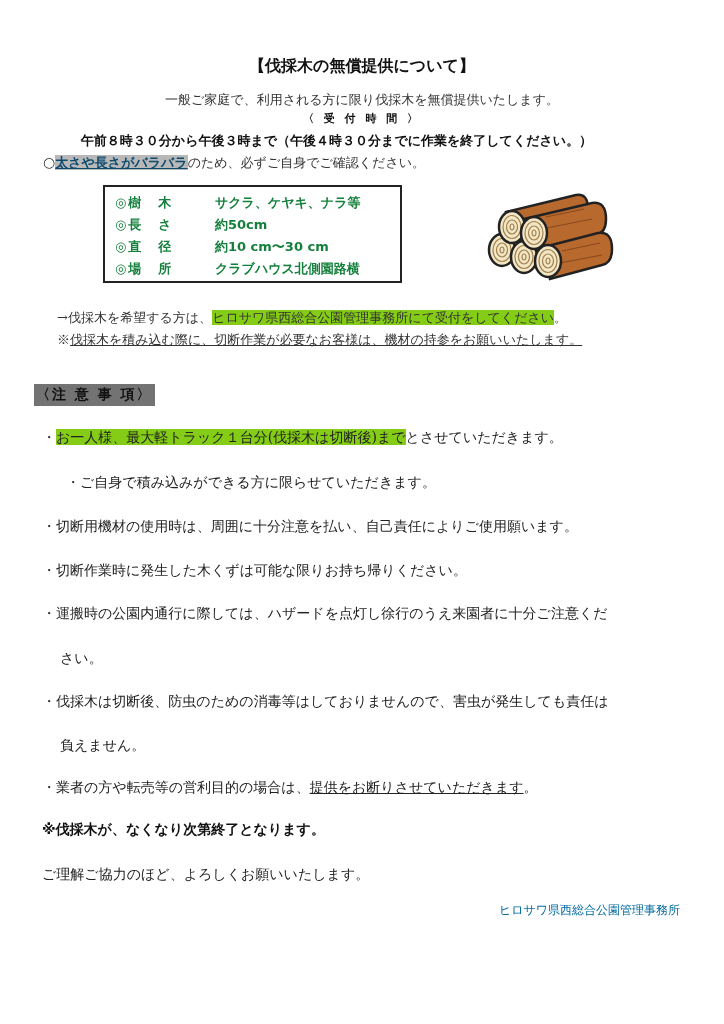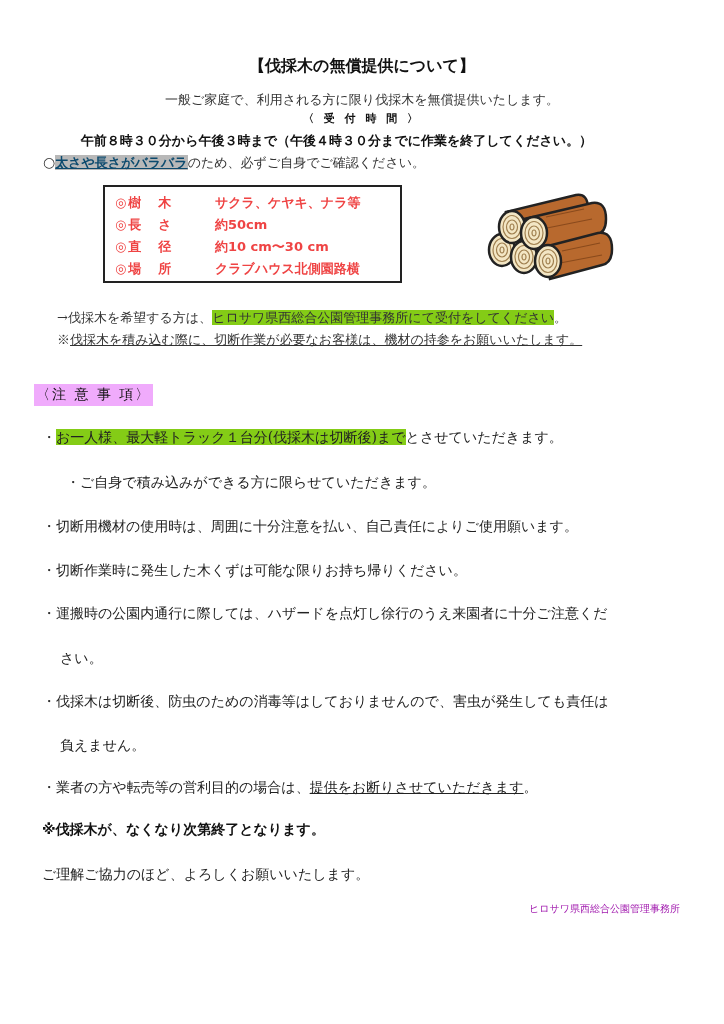--- a/index.html
+++ b/index.html
@@ -69,21 +69,21 @@
       box-sizing: border-box;
       padding: 5px 0 0 10px;
     }
     .info-row {
       display: flex;
       height: 22px;
       align-items: center;
       font-size: 13px;
       font-family: "DejaVu Sans", "Liberation Sans", sans-serif;
       font-weight: bold;
-      color: #ef4444;
+      color: #15803d;
     }
     .info-row .lbl { width: 100px; letter-spacing: 2px; }
     .info-row .val { font-weight: bold; }
     .logs {
       position: absolute;
       left: 484px; top: 187px;
       width: 130px; height: 100px;
     }
     .apply-line {
       left: 57px; top: 309px;
@@ -93,23 +93,23 @@
     .hl-yellow { background: #84cc16; }
     .bring-line {
       left: 57px; top: 331px;
       font-size: 13px;
       color: #333;
     }
     .bring-line .ul { text-decoration: underline; }
     .caution-head {
       left: 34px; top: 384px;
       font-family: "DejaVu Sans", "Liberation Sans", sans-serif;
-      font-weight: normal;
-      font-size: 14px;
-      background: #f0abfc;
+      font-weight: bold;
+      font-size: 14px;
+      background: #737373;
       padding: 2px 2px;
       color: #111;
       letter-spacing: 2px;
     }
     .item {
       left: 42px;
       font-size: 14px;
       color: #222;
     }
     .item.cont { left: 60px; }
@@ -120,22 +120,22 @@
       font-size: 14px;
       color: #111;
     }
     .thanks {
       left: 42px; top: 866px;
       font-size: 14px;
       color: #222;
     }
     .signature {
       right: 44px; top: 902px;
-      font-size: 10px;
-      color: #a21caf;
+      font-size: 12px;
+      color: #0369a1;
     }
     .ul { text-decoration: underline; }
   </style>
 </head>
 <body>
 
 <div class="abs title">【伐採木の無償提供について】</div>
 
 <div class="abs intro">一般ご家庭で、利用される方に限り伐採木を無償提供いたします。</div>
 

